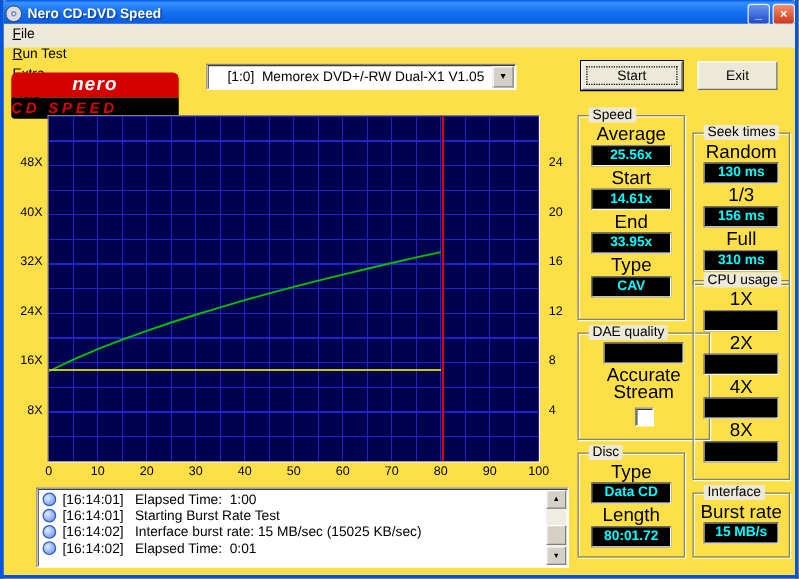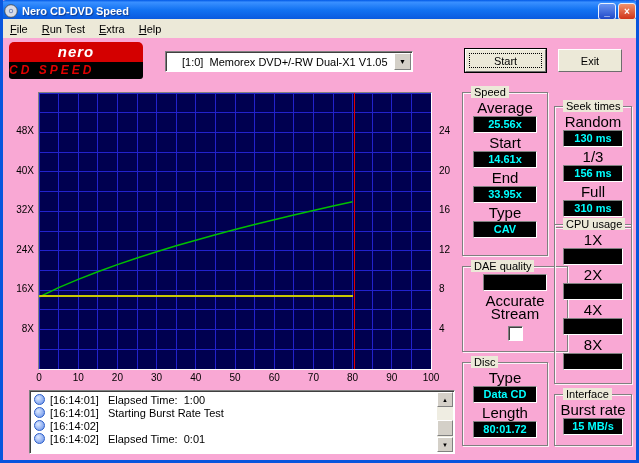--- a/index.html
+++ b/index.html
@@ -1,36 +1,36 @@
 <!DOCTYPE html>
 <html style="--value-color: #00ffff;"><head>
 <meta charset="utf-8">
 <style>
   html,body{margin:0;padding:0;background:#9aa0a8;font-family:"Liberation Sans",sans-serif;}
-  .window{position:relative;width:639px;height:463px;box-sizing:border-box;background:#f9a8d4;
+  .window{position:relative;width:639px;height:463px;box-sizing:border-box;background:#fde047;
           border:3px solid #0855dd;border-top:none;overflow:hidden;}
   
   .titlebar{position:absolute;left:-3px;top:0;width:639px;height:22px;display:flex;align-items:center;
             padding:0 3px;box-sizing:border-box;border-radius:6px 6px 0 0;
             background:linear-gradient(180deg,#0058e6 0%,#3a90ff 10%,#1272f2 45%,#0a5be0 85%,#0a4ec0 100%);}
   .app-icon{width:16px;height:16px;display:flex;align-items:center;justify-content:center;margin-right:3px;}
   .title-text{flex:1;color:#fff;font-size:11px;font-weight:bold;text-shadow:1px 1px 1px #123a8a;
               white-space:nowrap;overflow:hidden;}
   .tb-btn{width:18px;height:17px;margin-left:2px;border:1px solid #e8f0ff;border-radius:3px;
           display:flex;align-items:center;justify-content:center;color:#fff;font-size:10px;font-weight:bold;
           box-sizing:border-box;cursor:default;}
   .tb-btn.min{background:linear-gradient(180deg,#6a95f2,#1e48c8);}
   .tb-btn.close{background:linear-gradient(180deg,#f0926c,#d03418);}
   
-  .menubar{position:absolute;left:0;top:19px;width:100%;height:19px;display:flex;align-items:center;
-           background:#ece9d8;font-size:11px;}
+  .menubar{position:absolute;left:0;top:19px;width:100%;height:19px;display:flex;
+           background:#ece9d8;font-size:11px;flex-direction:column;}
   .menu-item{padding:2px 7px;color:#000;}
   .accel{text-decoration:underline;}
   
-  .logo{position:absolute;left:6px;top:42px;width:134px;height:37px;}
+  .logo{position:absolute;left:6px;top:58px;width:134px;height:37px;}
   .logo-top{height:20px;background:#d40000;border-radius:5px 5px 0 0;color:#fff;font-weight:bold;
             font-style:italic;font-size:15px;text-align:center;line-height:19px;letter-spacing:1px;}
   .logo-bottom{height:17px;background:#000;color:#e00000;font-weight:bold;font-style:italic;
                font-size:12px;text-align:left;line-height:16px;letter-spacing:3px;border-radius:0 0 3px 3px;}
   .combo{position:absolute;left:162px;top:51px;width:248px;height:21px;box-sizing:border-box;background:#fff;
          border:1px solid;border-color:#808080 #fff #fff #808080;box-shadow:inset 1px 1px 0 #404040;
          display:flex;align-items:center;}
   .combo-text{flex:1;font-size:11px;padding-left:16px;white-space:pre;overflow:hidden;}
   .combo-arrow{width:17px;height:17px;margin-right:1px;background:#d4d0c8;border:1px solid;
                border-color:#fff #808080 #808080 #fff;display:flex;align-items:center;justify-content:center;
@@ -265,20 +265,21 @@
       <span class="log-text">Elapsed Time:  1:00</span>
     </div>
     <div class="log-row">
       <span class="log-icon"></span>
       <span class="log-time">[16:14:01]</span>
       <span class="log-text">Starting Burst Rate Test</span>
     </div>
     <div class="log-row">
       <span class="log-icon"></span>
       <span class="log-time">[16:14:02]</span>
+      <span class="log-text">Interface burst rate: 15 MB/sec (15025 KB/sec)</span>
     </div>
     <div class="log-row">
       <span class="log-icon"></span>
       <span class="log-time">[16:14:02]</span>
       <span class="log-text">Elapsed Time:  0:01</span>
     </div>
     <div class="scrollbar">
       <div class="sb-btn sb-up">
           <span>▲</span>
         </div>

